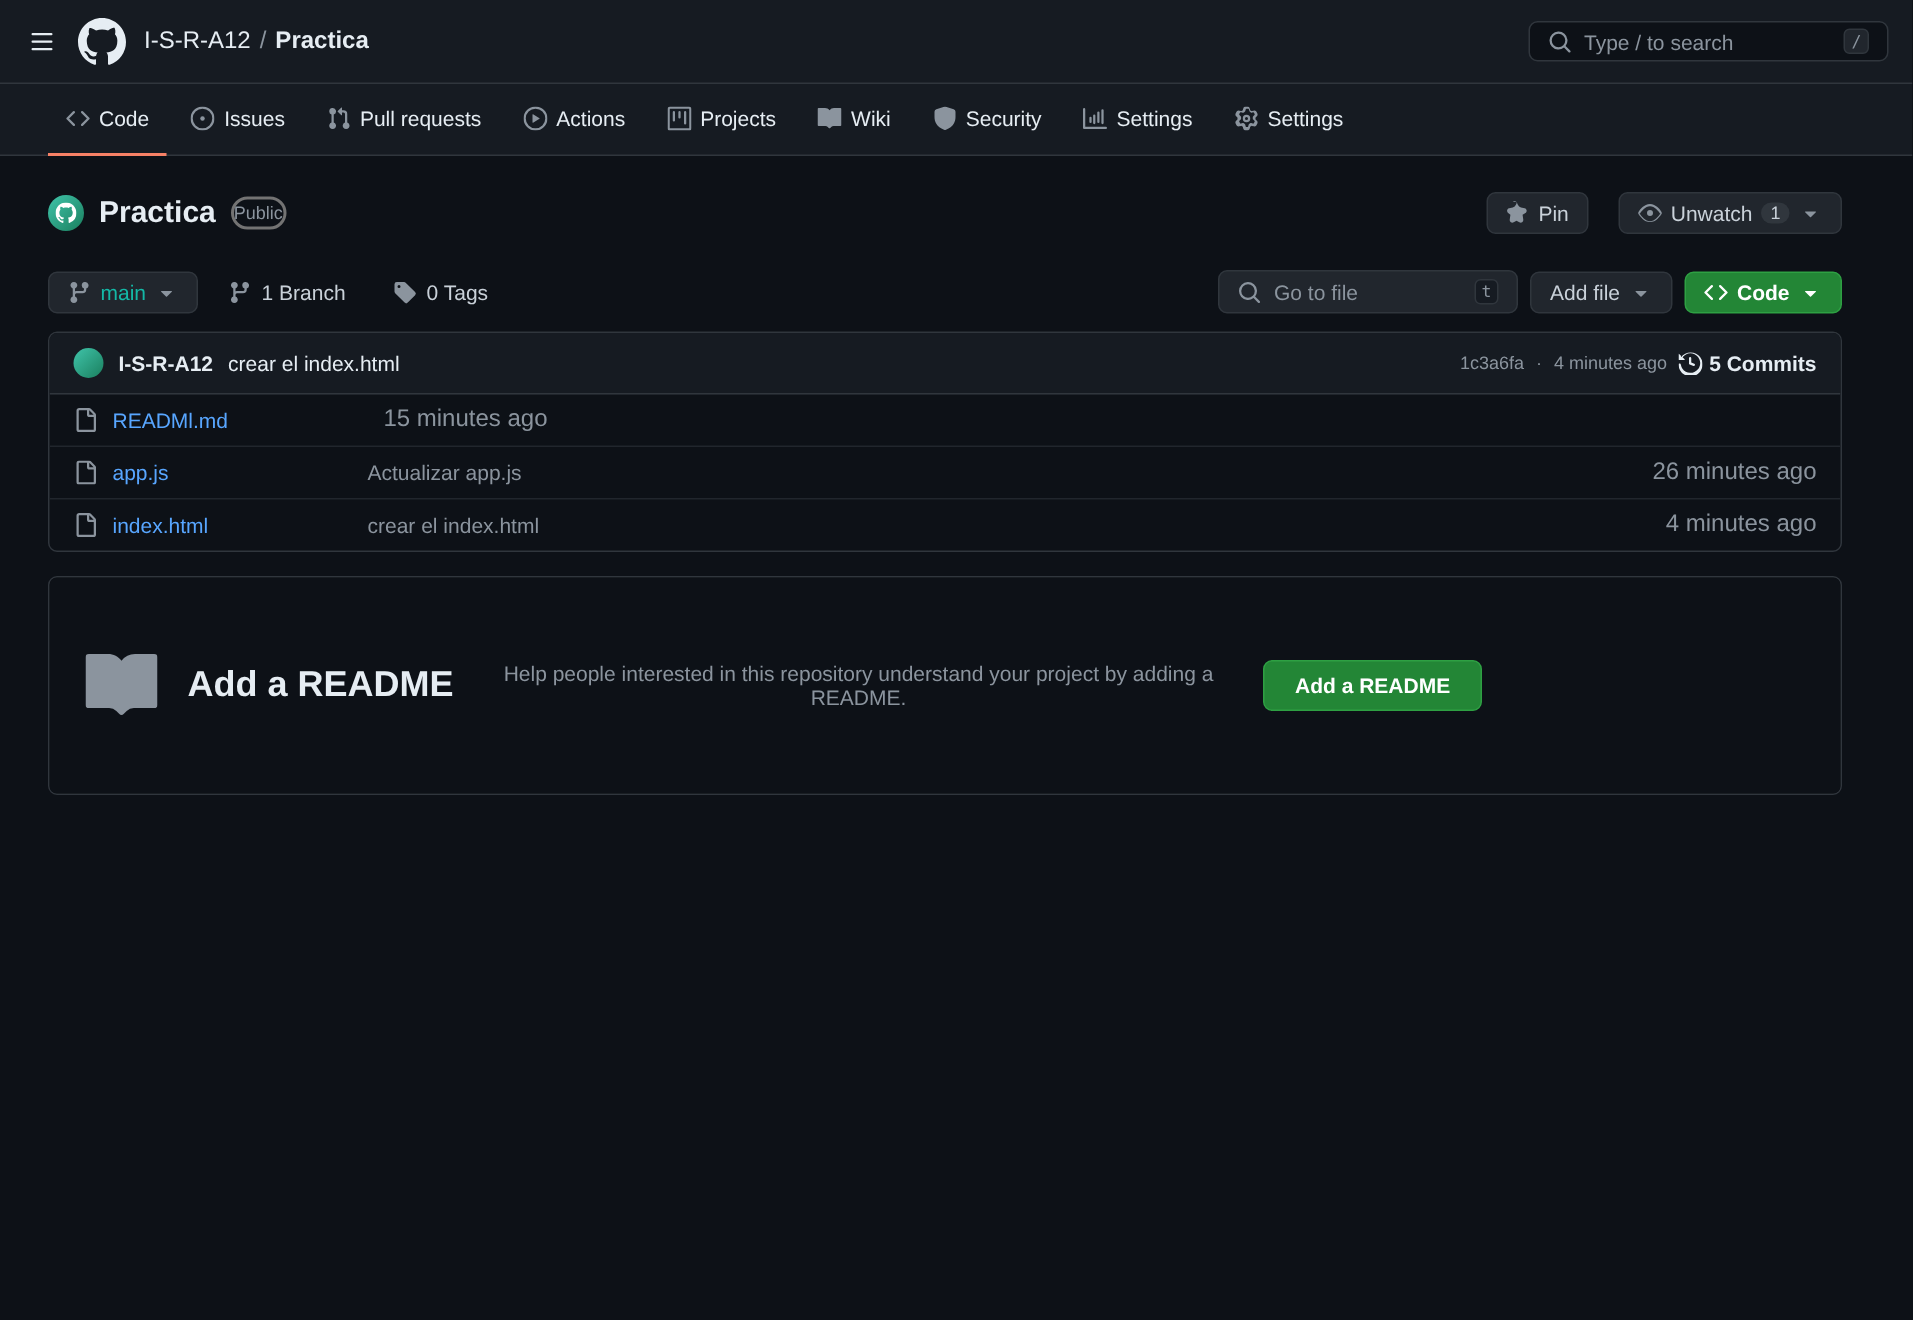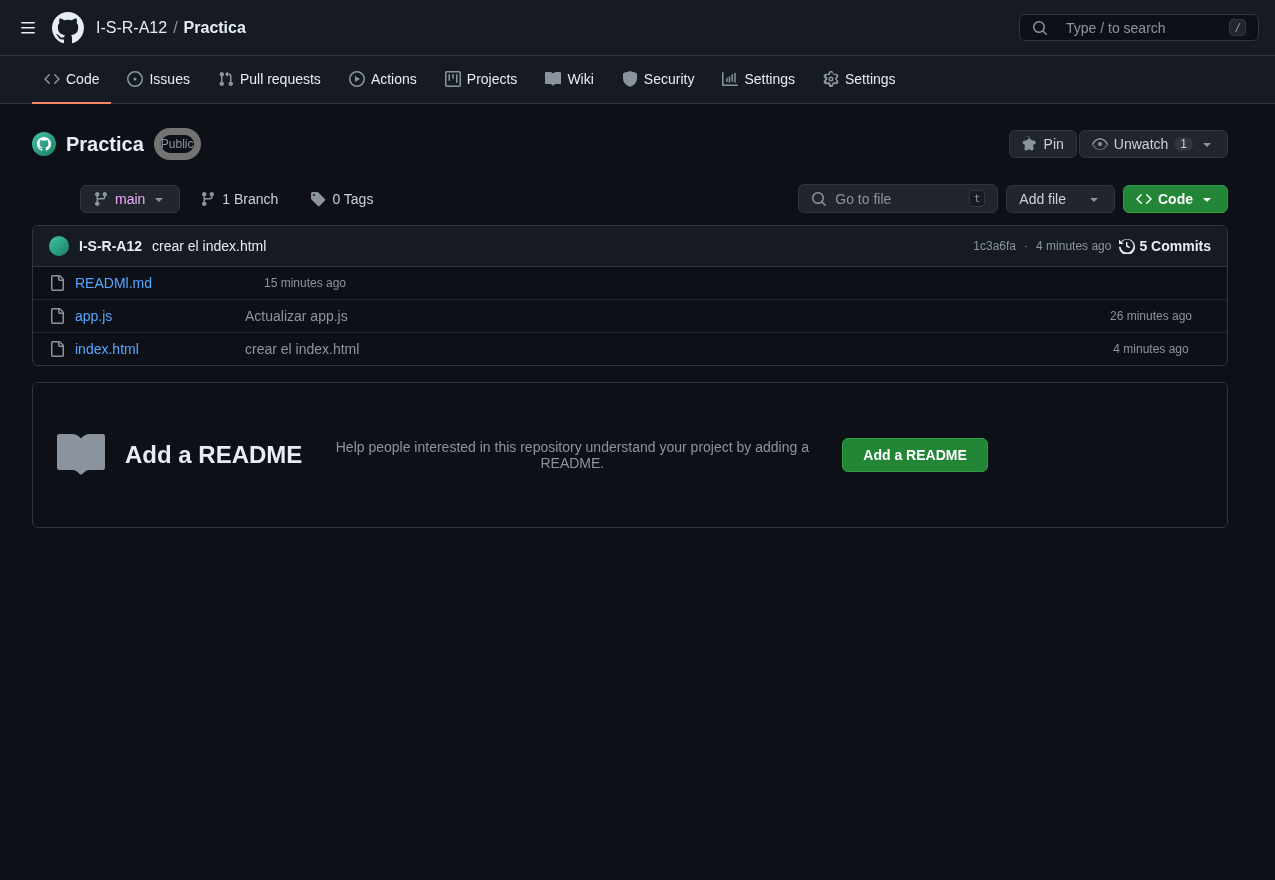--- a/index.html
+++ b/index.html
@@ -61,21 +61,21 @@
     }
     .search-bar {
       background: #0d1117;
       border: 1px solid #30363d;
       border-radius: 6px;
       color: #8b949e;
       padding: 4px 12px;
       font-size: 14px;
       display: flex;
       align-items: center;
-      gap: 18px;
+      gap: 8px;
       min-width: 240px;
       cursor: pointer;
     }
     .search-bar span {
       flex: 1;
     }
     .search-kbd {
       background: #21262d;
       border: 1px solid #30363d;
       border-radius: 4px;
@@ -135,31 +135,31 @@
       width: 24px;
       height: 24px;
       border-radius: 50%;
       background: linear-gradient(135deg, #40c4aa, #1a7f5e);
       display: flex;
       align-items: center;
       justify-content: center;
     }
     .public-badge {
       background: transparent;
-      border: 7px solid #737373;
+      border: 2px solid #737373;
       border-radius: 9999px;
       color: #8b949e;
       font-size: 12px;
       font-weight: 500;
       padding: 2px 0;
     }
     .header-actions {
       display: flex;
       align-items: center;
-      gap: 2px;
+      gap: 20px;
     }
     .btn {
       display: flex;
       align-items: center;
       gap: 6px;
       padding: 5px 12px;
       border-radius: 6px;
       font-size: 14px;
       cursor: pointer;
       border: 1px solid #30363d;
@@ -182,24 +182,23 @@
       margin-bottom: 12px;
     }
     .branch-btn {
       display: flex;
       align-items: flex-start;
       gap: 6px;
       padding: 5px 12px;
       border-radius: 6px;
       background: #21262d;
       border: 1px solid #30363d;
-      color: #f0abfc;
-      cursor: pointer;
-      font-size: 14px;
-      margin-left: 48px;
+      color: #14b8a6;
+      cursor: pointer;
+      font-size: 14px;
     }
     .tag-btn {
       display: flex;
       align-items: center;
       gap: 6px;
       padding: 5px 12px;
       border-radius: 6px;
       background: transparent;
       border: none;
       color: #c9d1d9;
@@ -230,21 +229,21 @@
       background: #161b22;
       border: 1px solid #30363d;
       border-radius: 4px;
       color: #8b949e;
       font-size: 11px;
       padding: 1px 4px;
     }
     .add-file-btn {
       display: flex;
       align-items: center;
-      gap: 20px;
+      gap: 6px;
       padding: 5px 12px;
       border-radius: 6px;
       background: #21262d;
       border: 1px solid #30363d;
       color: #c9d1d9;
       cursor: pointer;
       font-size: 14px;
     }
     .code-btn {
       display: flex;
@@ -327,22 +326,22 @@
       text-decoration: none;
       min-width: 160px;
     }
     .file-commit-msg {
       color: #8b949e;
       font-size: 14px;
       flex: 1;
     }
     .file-time {
       color: #8b949e;
-      font-size: 12px;
-      text-align: center;
+      font-size: 16px;
+      text-align: right;
       min-width: 120px;
     }
 
     
     .readme-section {
       border: 1px solid #30363d;
       border-radius: 6px;
       overflow: hidden;
     }
     .readme-header {

